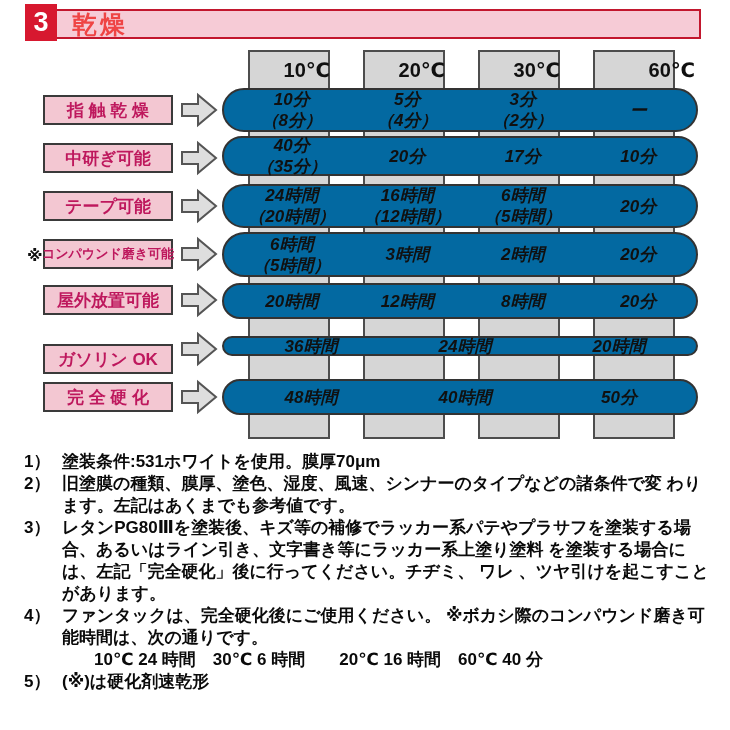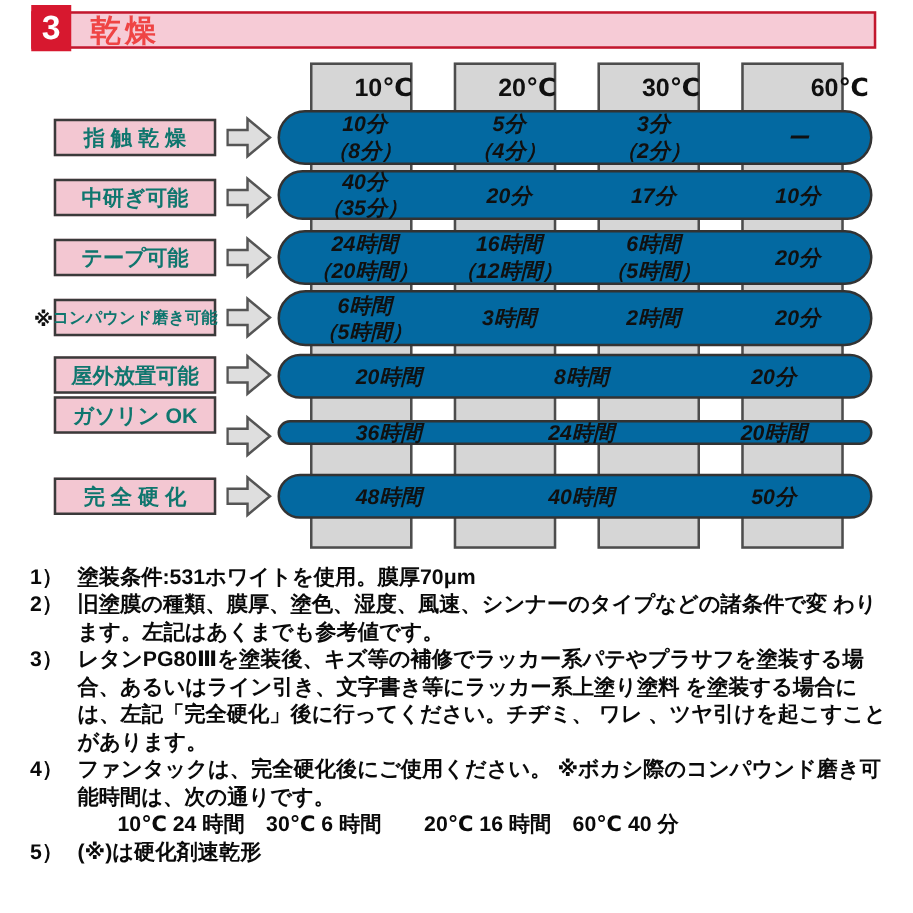--- a/index.html
+++ b/index.html
@@ -17,21 +17,21 @@
 
   
   .gcol{position:absolute;top:50px;width:82px;height:389px;background:#d6d6d6;
         border:2px solid #4d4d4d;box-sizing:border-box;z-index:1;}
   .col-header{position:absolute;top:58px;width:82px;text-align:right;font-size:20px;
               font-weight:bold;z-index:2;color:#101010;}
 
   .rowlabel{position:absolute;left:43px;width:130px;height:30px;background:#f3c7d2;
             border:2px solid #3a3a3a;box-sizing:border-box;display:flex;align-items:center;
             justify-content:center;font-size:17px;font-weight:bold;z-index:2;
-            white-space:nowrap;color:#0f766e;}
+            white-space:nowrap;color:#be185d;}
   .rowlabel.small{font-size:13px;}
 
   .arrow{position:absolute;left:181px;width:38px;height:36px;z-index:2;}
 
   .pill{position:absolute;left:222px;width:476px;background:#0369a1;border:2px solid #333;
         box-sizing:border-box;border-radius:24px;display:flex;z-index:2;padding-left:10px;font-style:italic;}
   .cell{flex:1 1 25%;display:flex;flex-direction:column;align-items:center;
         justify-content:center;font-size:17px;font-weight:bold;line-height:21px;
         text-align:center;color:#101010;}
   .cell span{display:block;}
@@ -67,21 +67,21 @@
   <div class="col-header" style="left:478px">30℃</div>
   <div class="col-header" style="left:613px">60℃</div>
 
   <div class="notemark" style="top:246px">※</div>
 
   <div class="rowlabel" style="top:95px">指 触 乾 燥</div>
   <div class="rowlabel" style="top:143px">中研ぎ可能</div>
   <div class="rowlabel small" style="top:239px">コンパウンド磨き可能</div>
   <div class="rowlabel" style="top:191px">テープ可能</div>
   <div class="rowlabel" style="top:285px">屋外放置可能</div>
-  <div class="rowlabel" style="top:317px">ガソリン OK</div>
+  <div class="rowlabel" style="top:344px">ガソリン OK</div>
   <div class="rowlabel" style="top:382px">完 全 硬 化</div>
 
   <svg class="arrow" style="top:92px" viewBox="0 0 38 36">
       <path d="M1 12 L17 12 L17 3 L35 18 L17 33 L17 24 L1 24 Z" fill="#dedede" stroke="#555" stroke-width="2"></path>
     </svg>
   <svg class="arrow" style="top:140px" viewBox="0 0 38 36">
       <path d="M1 12 L17 12 L17 3 L35 18 L17 33 L17 24 L1 24 Z" fill="#dedede" stroke="#555" stroke-width="2"></path>
     </svg>
   <svg class="arrow" style="top:188px" viewBox="0 0 38 36">
       <path d="M1 12 L17 12 L17 3 L35 18 L17 33 L17 24 L1 24 Z" fill="#dedede" stroke="#555" stroke-width="2"></path>
@@ -165,20 +165,23 @@
     <div class="cell">
         <span>20分</span>
       </div>
   </div>
 
   <div class="pill" style="top:283px;height:36px">
     <div class="cell">
         <span>20時間</span>
       </div>
     <div class="cell">
+        <span>12時間</span>
+      </div>
+    <div class="cell">
         <span>8時間</span>
       </div>
     <div class="cell">
         <span>20分</span>
       </div>
   </div>
 
   <div class="pill" style="top:336px;height:20px">
     <div class="cell">
         <span>36時間</span>

